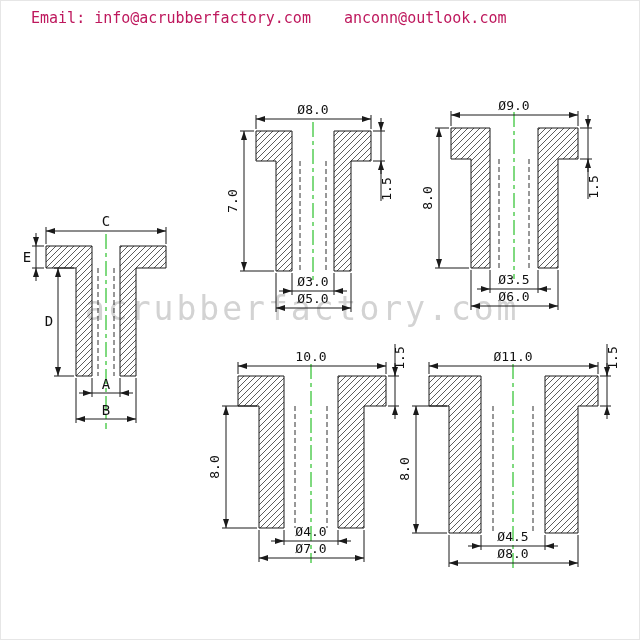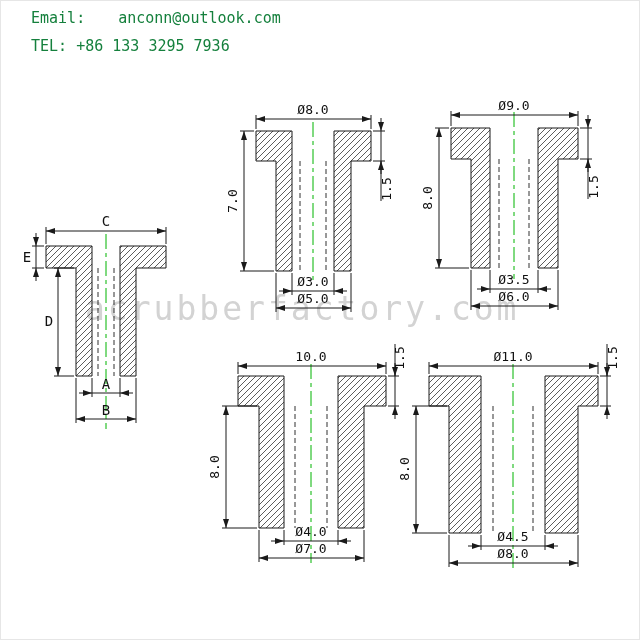--- a/index.html
+++ b/index.html
@@ -5,39 +5,37 @@
   html,body{margin:0;padding:0;background:#fff;}
   .page{
     position:relative;width:640px;height:640px;background:#ffffff;
     border:1px solid #e6e6e6;box-sizing:border-box;overflow:hidden;
     font-family:"DejaVu Sans Mono",monospace;
   }
   .watermark{
     position:absolute;left:84px;top:288px;font-size:33px;letter-spacing:3px;
     color:#d3d3d3;white-space:nowrap;z-index:1;user-select:none;
   }
-  .header{position:absolute;left:30px;top:8px;z-index:3;color:#15803d;font-size:15px;}
+  .header{position:absolute;left:30px;top:8px;z-index:3;color:#be185d;font-size:15px;}
   .header .line{display:flex;gap:9px;margin-bottom:10px;white-space:pre;}
   .header .second{margin-left:24px;}
   #drawings{position:absolute;left:0;top:0;z-index:2;}
   #drawings text{font-family:"DejaVu Sans Mono",monospace;}
 </style>
 </head>
 <body>
 
 <div class="page">
   <div class="watermark">acrubberfactory.com</div>
 
   <div class="header">
     <div class="line">
       <span>Email:</span>
+      <span>info@acrubberfactory.com</span>
       <span class="second">anconn@outlook.com</span>
-    </div>
-    <div class="line">
-      <span>TEL: +86 133 3295 7936</span>
     </div>
   </div>
 
   <svg id="drawings" width="640" height="640" viewBox="0 0 640 640">
       <defs>
         <pattern id="hatch" width="6" height="6" patternUnits="userSpaceOnUse">
           <path d="M0,6 L6,0" stroke="#333333" stroke-width="0.8" fill="none"></path>
         </pattern>
       </defs>
       <g>

